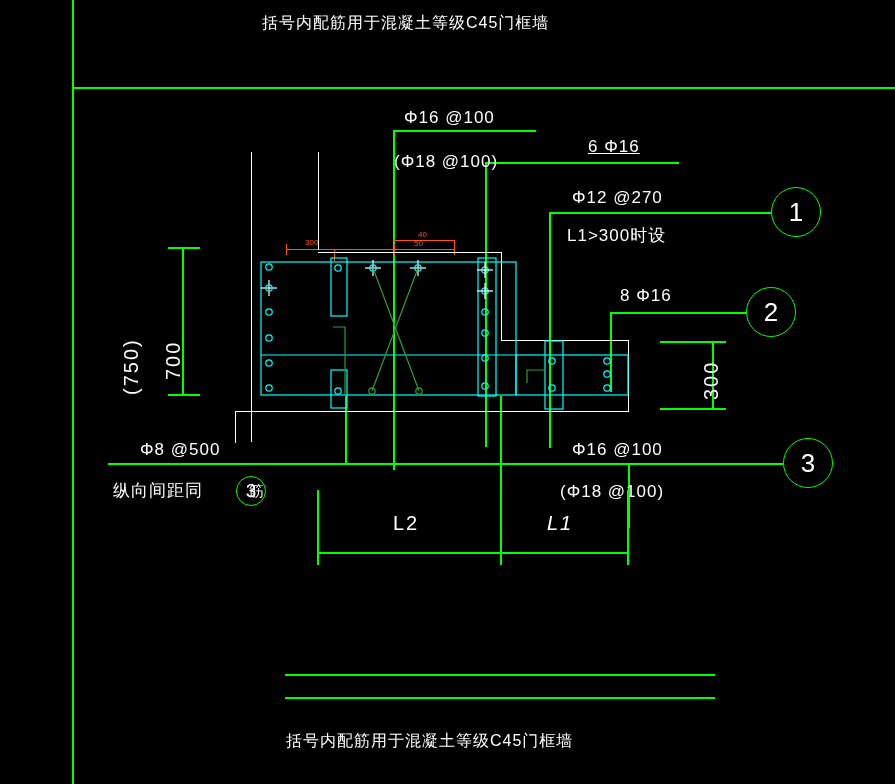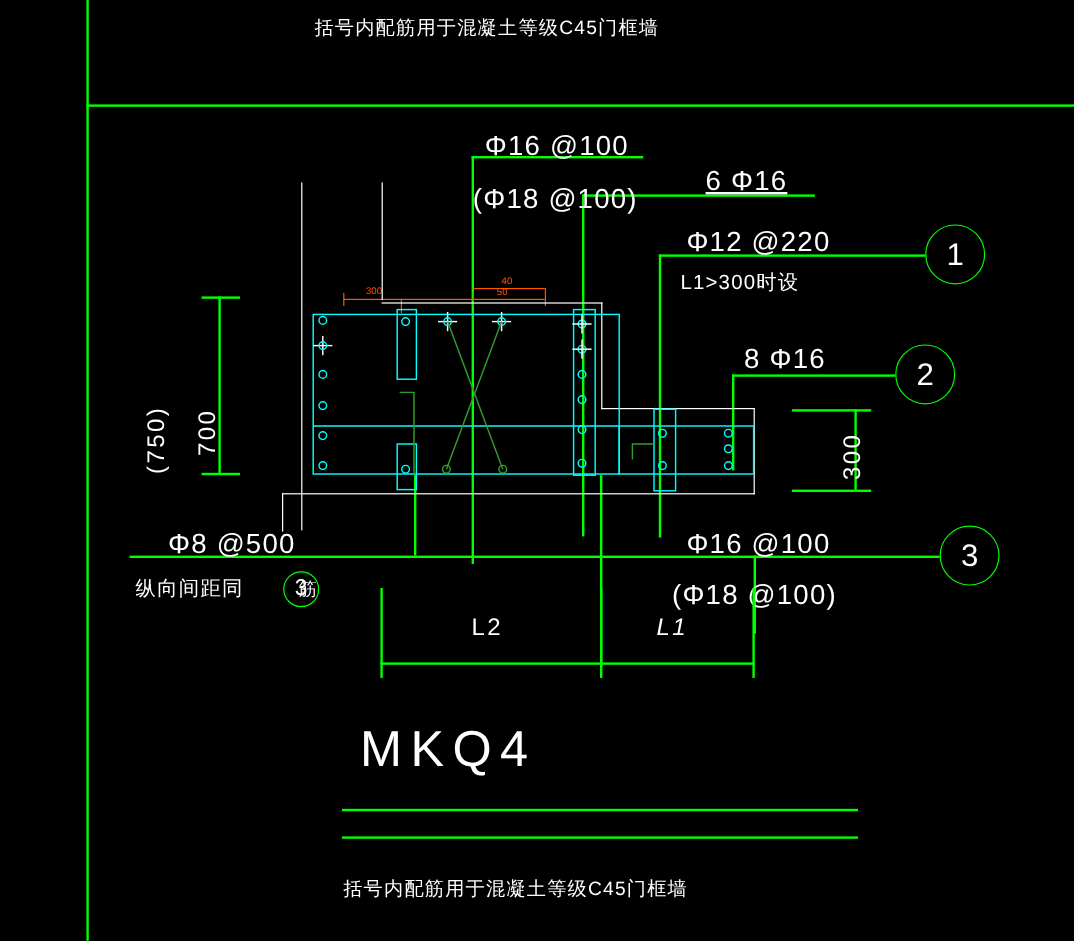--- a/index.html
+++ b/index.html
@@ -8,21 +8,21 @@
   #stage{position:relative;width:895px;height:784px;background:#000;}
 
   .ln{position:absolute;background:#00ff00;}
   .lnw{position:absolute;background:#ffffff;}
   .lno{position:absolute;background:#ff5500;}
 
   .txt{position:absolute;color:#ffffff;white-space:nowrap;
        font-family:"Liberation Sans","DejaVu Sans",sans-serif;}
 
   .note-title{font-size:16px;letter-spacing:1px;}
-  .lbl{font-size:23px;letter-spacing:1px;}
+  .lbl{font-size:17px;letter-spacing:1px;}
   .lbl-cn{font-size:17px;letter-spacing:1px;}
   .dim-txt{font-size:20px;letter-spacing:2px;}
   .big-title{font-size:42px;letter-spacing:7px;font-weight:300;}
   .orange-txt{position:absolute;color:#ff5500;font-size:8px;white-space:nowrap;}
 
   .balloon{position:absolute;border:1.5px solid #00ff00;border-radius:50%;
            color:#fff;display:flex;align-items:center;justify-content:center;
            box-sizing:border-box;background:transparent;}
   .balloon.big{width:50px;height:50px;font-size:26px;}
   .balloon.small{width:30px;height:30px;font-size:19px;}
@@ -72,21 +72,21 @@
   <div class="balloon big" style="left:783px;top:438px;">
     <span>3</span>
   </div>
   <div class="balloon small" style="left:236px;top:476px;">
     <span>3</span>
   </div>
 
   <div class="txt lbl" style="left:404px;top:108px;">Φ16 @100</div>
   <div class="txt lbl" style="left:394px;top:152px;">(Φ18 @100)</div>
   <div class="txt lbl" style="left:588px;top:137px;text-decoration:underline;">6 Φ16</div>
-  <div class="txt lbl" style="left:572px;top:188px;">Φ12 @220</div>
+  <div class="txt lbl" style="left:572px;top:188px;">Φ12 @270</div>
   <div class="txt lbl-cn" style="left:567px;top:224px;">L1&gt;300时设</div>
   <div class="txt lbl" style="left:620px;top:286px;">8 Φ16</div>
   <div class="txt lbl" style="left:140px;top:440px;">Φ8 @500</div>
   <div class="txt lbl-cn" style="left:113px;top:479px;">纵向间距同</div>
   <div class="txt lbl-cn" style="left:249px;top:482px;font-size:15px;">筋</div>
   <div class="txt lbl" style="left:572px;top:440px;">Φ16 @100</div>
   <div class="txt lbl" style="left:560px;top:482px;">(Φ18 @100)</div>
 
   <div class="ln" style="left:182px;top:247px;width:1.5px;height:148px;"></div>
   <div class="ln" style="left:168px;top:247px;width:32px;height:1.5px;"></div>
@@ -181,20 +181,19 @@
 
     <line class="xline" x1="373" y1="268" x2="419" y2="391"></line>
     <line class="xline" x1="418" y1="268" x2="372" y2="391"></line>
     <circle class="xline" cx="372" cy="391" r="3.2"></circle>
     <circle class="xline" cx="419" cy="391" r="3.2"></circle>
 
     <polyline class="xline" points="333,327 345,327 345,396"></polyline>
     <polyline class="xline" points="527,383 527,370 545,370"></polyline>
   </svg>
 
-  <div class="txt big-title" style="left:300px;top:600px;">MKQ4</div>
 
   <div class="ln" style="left:285px;top:674px;width:430px;height:1.5px;"></div>
   <div class="ln" style="left:285px;top:697px;width:430px;height:1.5px;"></div>
 
   <div class="txt note-title" style="left:286px;top:731px;">括号内配筋用于混凝土等级C45门框墙</div>
 
 </div>
 
 </body></html>

